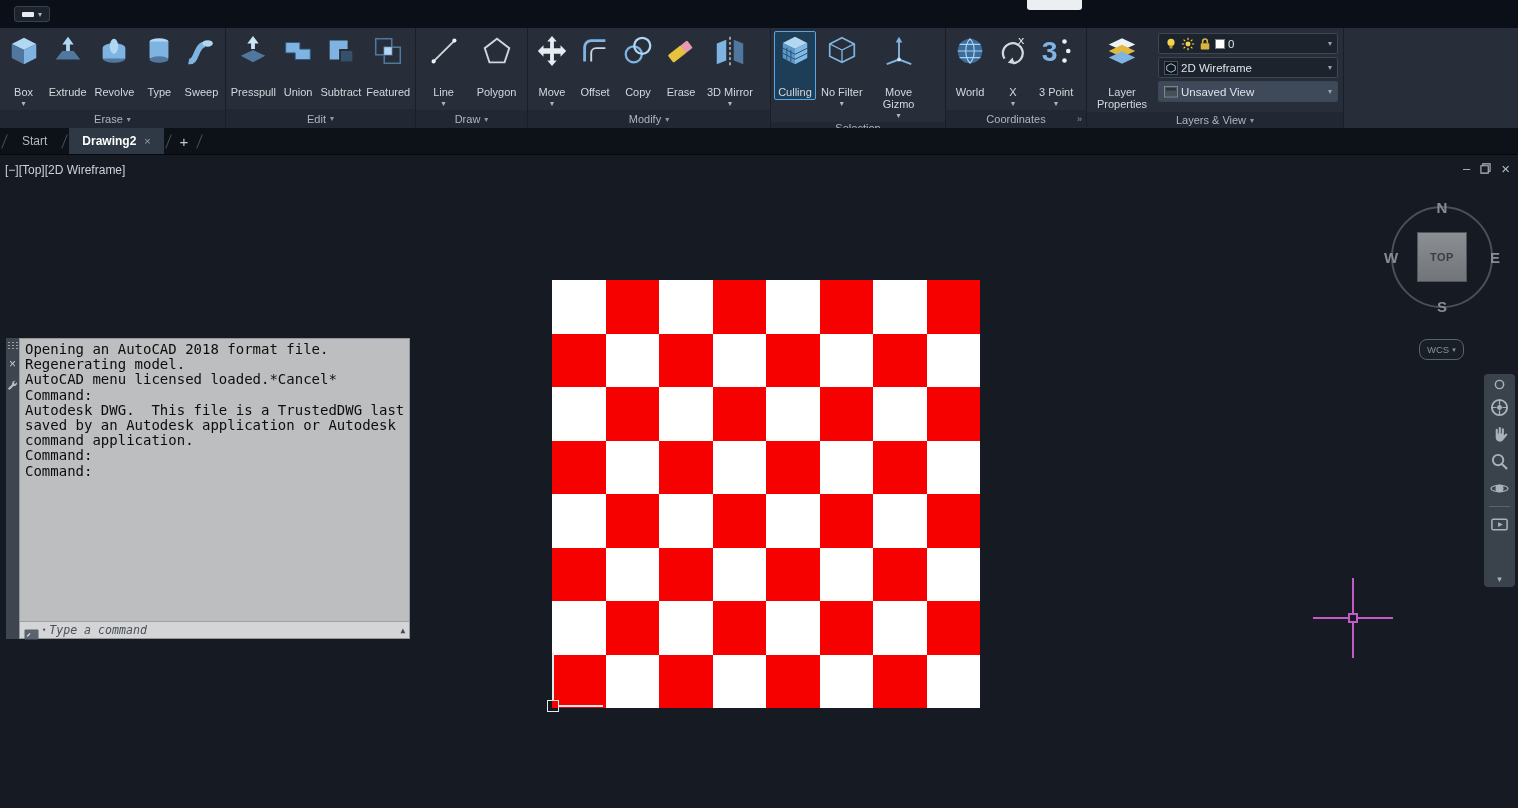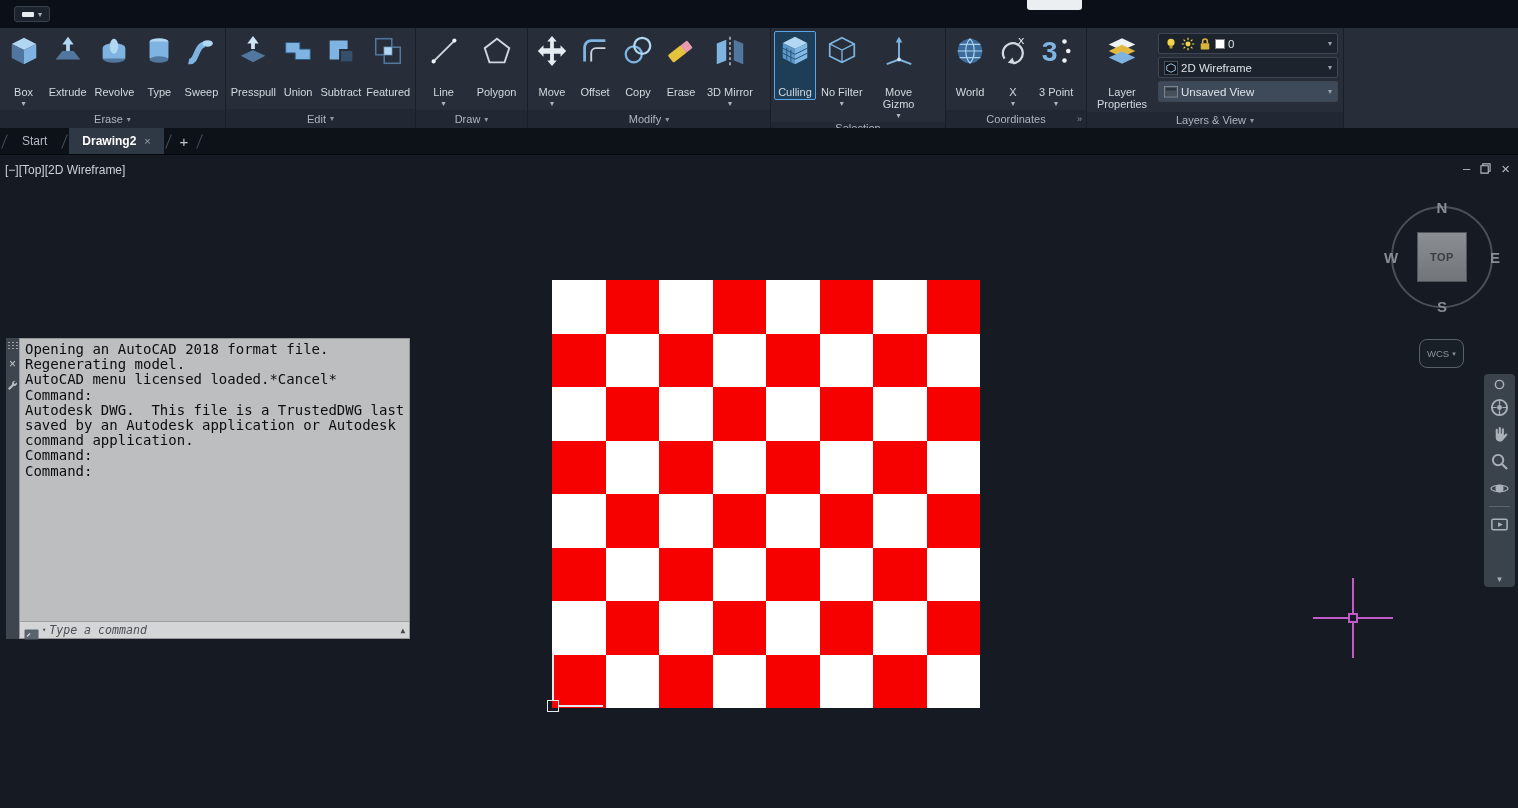--- a/index.html
+++ b/index.html
@@ -64,21 +64,21 @@
 .cmd-up{font-size:8px;color:#45494e;margin-left:auto}
 
 .viewcube{position:absolute;left:1384px;top:44px;width:116px;height:116px}
 .vc-ring{position:absolute;inset:7px;border:2px solid rgba(128,132,137,.5);border-radius:50%}
 .vc-letter{position:absolute;color:#878d93;font-size:15px;font-weight:bold}
 .vc-n{left:50%;top:0;transform:translateX(-50%)}
 .vc-s{left:50%;bottom:0;transform:translateX(-50%)}
 .vc-w{left:0;top:50%;transform:translateY(-50%)}
 .vc-e{right:0;top:50%;transform:translateY(-50%)}
 .vc-face{position:absolute;left:33px;top:33px;width:50px;height:50px;background:linear-gradient(#8b8e92,#717478);border:1px solid #515458;display:flex;align-items:center;justify-content:center;font-size:11px;font-weight:bold;color:#3a3d41;letter-spacing:.5px}
-.wcs{position:absolute;left:1419px;top:184px;height:29px;padding:0 7px;border:1px solid #59616b;border-radius:8px;background:rgba(28,34,42,.65);display:flex;align-items:center;gap:3px;font-size:9.5px;color:#8b929b}
+.wcs{position:absolute;left:1419px;top:184px;height:21px;padding:0 7px;border:1px solid #59616b;border-radius:8px;background:rgba(28,34,42,.65);display:flex;align-items:center;gap:3px;font-size:9.5px;color:#8b929b}
 
 .navbar{position:absolute;left:1484px;top:219px;width:31px;height:213px;background:rgba(64,72,82,.88);border-radius:4px;display:flex;flex-direction:column;align-items:center;padding:5px 0 3px;gap:8px}
 .nav-icon{width:19px;height:19px}
 .nav-icon.small{width:11px;height:11px}
 .nav-icon svg{width:100%;height:100%;display:block}
 .nav-sep{width:21px;height:1px;background:#5a626c}
 .nav-chev{color:#aab1b8;font-size:9px;margin-top:auto}
 
 .crosshair-v{position:absolute;left:1352px;top:423px;width:2px;height:80px;background:#c45ac8}
 .crosshair-h{position:absolute;left:1313px;top:462px;width:80px;height:2px;background:#c45ac8}

